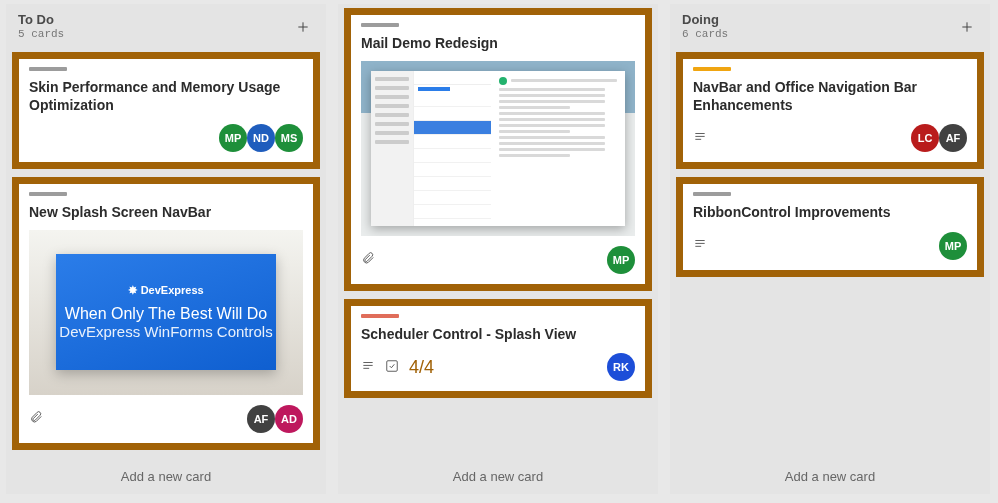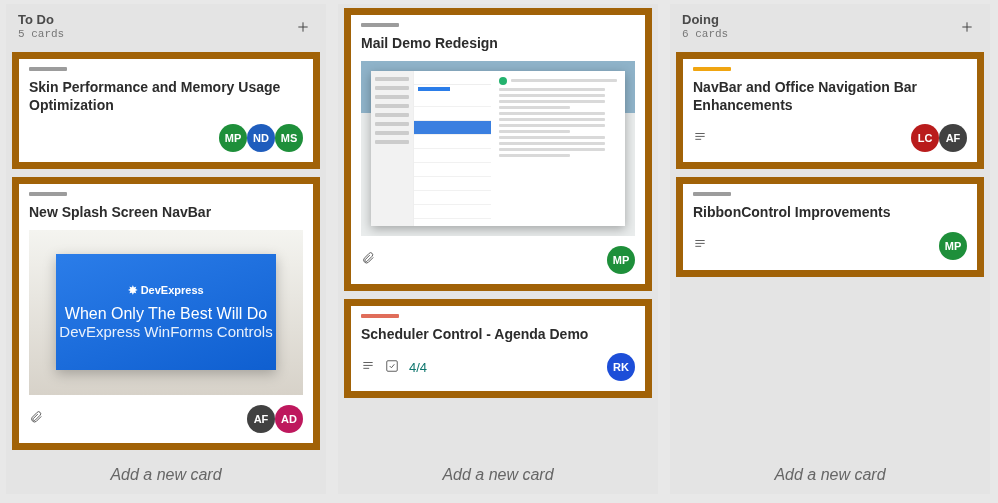--- a/index.html
+++ b/index.html
@@ -43,21 +43,21 @@
     display: flex; flex-direction: column; gap: 6px;
     cursor: pointer;
   }
   .card-stripe { width: 38px; height: 4px; border-radius: 1px; margin-bottom: 2px; }
   .card-title { font-size: 14px; font-weight: 700; color: #2c2c2c; line-height: 1.25; }
   .card-footer {
     display: flex; align-items: center; justify-content: space-between;
     margin-top: 4px;
   }
   .footer-left { display: flex; align-items: center; gap: 10px; color: #444; }
-  .footer-left .count { font-size: 13px; color: #0f766e; }
+  .footer-left .count { font-size: 18px; color: #a16207; }
   .avatars { display: flex; }
   .avatar {
     width: 28px; height: 28px; border-radius: 50%;
     display: flex; align-items: center; justify-content: center;
     color: #fff; font-size: 11px; font-weight: 600;
   }
   .preview {
     width: 100%; height: 165px;
     position: relative; overflow: hidden;
     background: linear-gradient(180deg,#f4f4f0 0%,#d7d2c9 100%);
@@ -98,24 +98,23 @@
   .mail-list .row.sel{background:#3a7fe0;}
   .mail-body { flex:1; padding:6px 8px; display:flex; flex-direction:column; gap:3px;}
   .mail-body .hdr-row{display:flex;align-items:center;gap:4px;}
   .mail-body .dot{width:8px;height:8px;border-radius:50%;background:#23b26d;}
   .mail-body .tline{height:3px;background:#d9d9d9;border-radius:1px;}
   .mail-body .tline.short{width:60%;}
   .mail-body .tline.med{width:90%;}
 
   .add-card {
     text-align: center;
-    color: #666; font-size: 16px;
+    color: #666; font-size: 13px;
     padding: 10px 0 6px 0;
     cursor: pointer;
-    font-style: italic;
   }
 
   .ico { width: 14px; height: 14px; stroke: #555; fill: none; stroke-width: 1.6; }
 </style>
 </head>
 <body>
 
 <div class="board">
     <div class="column">
     <div class="col-header">
@@ -225,21 +224,21 @@
                   <path d="M21 11l-8.5 8.5a5 5 0 0 1-7-7L14 4a3.5 3.5 0 0 1 5 5L10.5 17.5a2 2 0 0 1-3-3L15 7"></path>
                 </svg></span>
             </div>
         <div class="avatars">
               <div class="avatar" style="background:#1e8f3a">MP</div>
             </div>
       </div>
     </div>
         <div class="card">
       <div class="card-stripe" style="background:#e06d5a"></div>
-      <div class="card-title">Scheduler Control - Agenda Demo</div>
+      <div class="card-title">Scheduler Control - Splash View</div>
 
       <div class="card-footer">
         <div class="footer-left">
               <span><svg class="ico" viewBox="0 0 24 24">
                   <line x1="4" y1="6" x2="20" y2="6"></line>
                   <line x1="4" y1="11" x2="20" y2="11"></line>
                   <line x1="4" y1="16" x2="14" y2="16"></line>
                 </svg></span>
               <span><svg class="ico" viewBox="0 0 24 24">
                   <rect x="3" y="3" width="18" height="18" rx="2"></rect>

